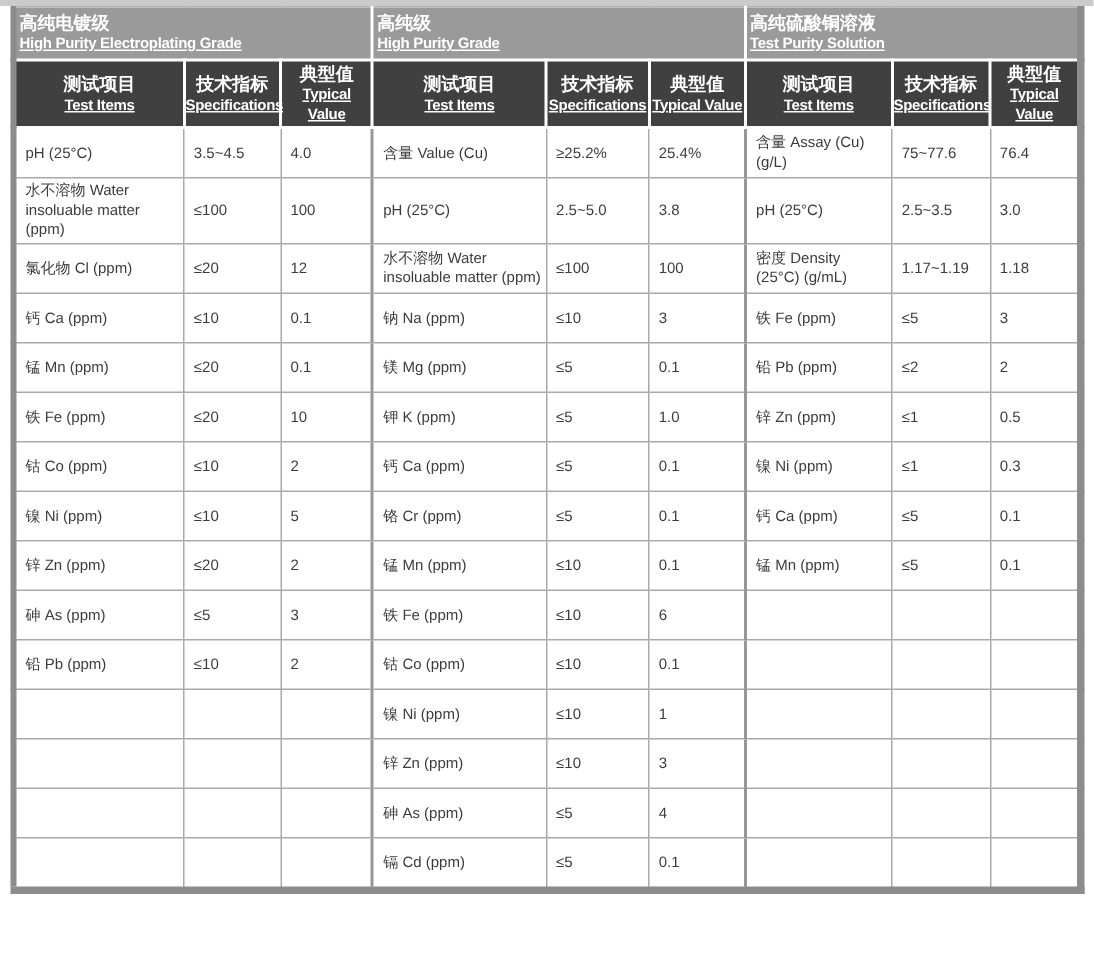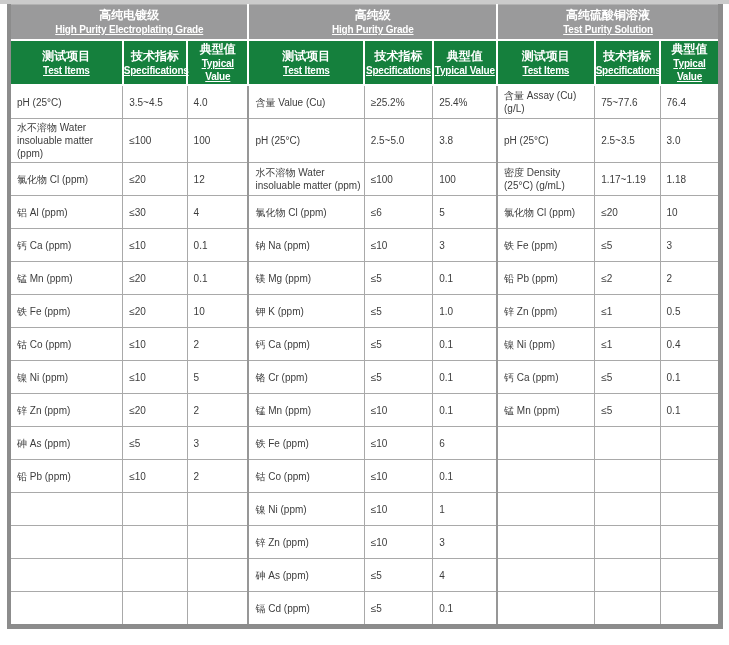--- a/index.html
+++ b/index.html
@@ -25,25 +25,25 @@
     border-right:5px solid #8c8c8c;
     border-bottom:5px solid #8c8c8c;
     border-top:1px solid #b2b2b2;
   }
   
   tr.ghdr th{
     background:#9a9a9b;color:#ffffff;
     border-right:2px solid #ffffff;
     border-bottom:2px solid #ffffff;
     height:32px;padding:1px 2px;
-    text-align:center;vertical-align:middle;
+    text-align:left;vertical-align:middle;
     font-weight:bold;
   }
   tr.chdr th{
-    background:#15803d;color:#ffffff;
+    background:#404040;color:#ffffff;
     border-right:2px solid #ffffff;
     border-bottom:2px solid #ffffff;
     height:37px;padding:1px 0;
     text-align:center;vertical-align:middle;
     font-weight:bold;
   }
   tr.ghdr th:last-child, tr.chdr th:last-child{border-right:none;}
   .zh{font-size:12px;line-height:15px;}
   .en{font-size:10px;line-height:13px;letter-spacing:-0.2px;text-decoration:underline;}
   
@@ -159,31 +159,20 @@
           <td>≤20</td>
           <td>12</td>
           <td class="secdiv">水不溶物 Water insoluable matter (ppm)</td>
           <td>≤100</td>
           <td>100</td>
           <td class="secdiv">密度 Density (25°C) (g/mL)</td>
           <td>1.17~1.19</td>
           <td>1.18</td>
         </tr>
         <tr>
-          <td>铝 Al (ppm)</td>
-          <td>≤30</td>
-          <td>4</td>
-          <td class="secdiv">氯化物 Cl (ppm)</td>
-          <td>≤6</td>
-          <td>5</td>
-          <td class="secdiv">氯化物 Cl (ppm)</td>
-          <td>≤20</td>
-          <td>10</td>
-        </tr>
-        <tr>
           <td>钙 Ca (ppm)</td>
           <td>≤10</td>
           <td>0.1</td>
           <td class="secdiv">钠 Na (ppm)</td>
           <td>≤10</td>
           <td>3</td>
           <td class="secdiv">铁 Fe  (ppm)</td>
           <td>≤5</td>
           <td>3</td>
         </tr>
@@ -211,21 +200,21 @@
         </tr>
         <tr>
           <td>钴 Co (ppm)</td>
           <td>≤10</td>
           <td>2</td>
           <td class="secdiv">钙 Ca (ppm)</td>
           <td>≤5</td>
           <td>0.1</td>
           <td class="secdiv">镍 Ni (ppm)</td>
           <td>≤1</td>
-          <td>0.4</td>
+          <td>0.3</td>
         </tr>
         <tr>
           <td>镍 Ni (ppm)</td>
           <td>≤10</td>
           <td>5</td>
           <td class="secdiv">铬 Cr  (ppm)</td>
           <td>≤5</td>
           <td>0.1</td>
           <td class="secdiv">钙 Ca (ppm)</td>
           <td>≤5</td>

